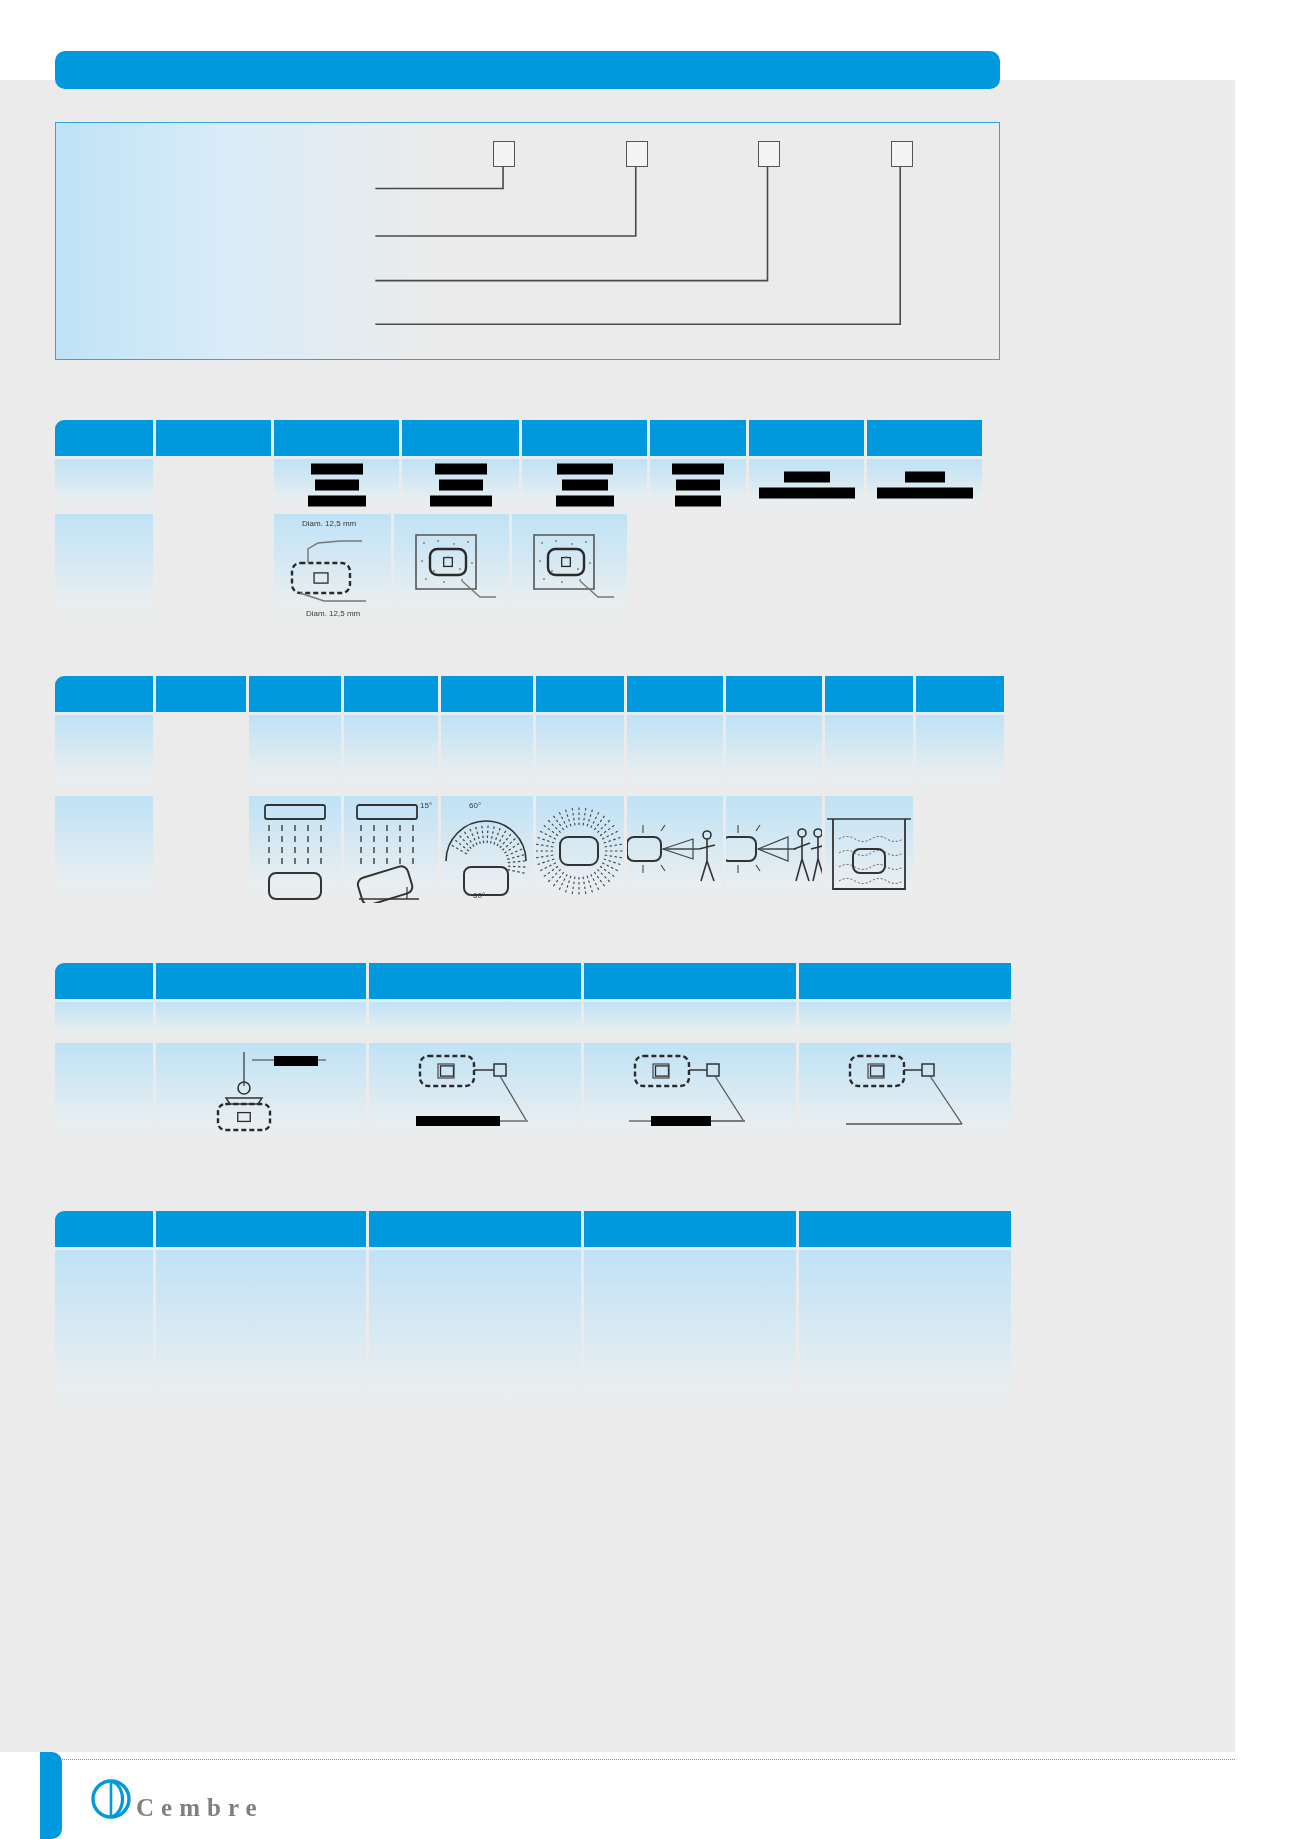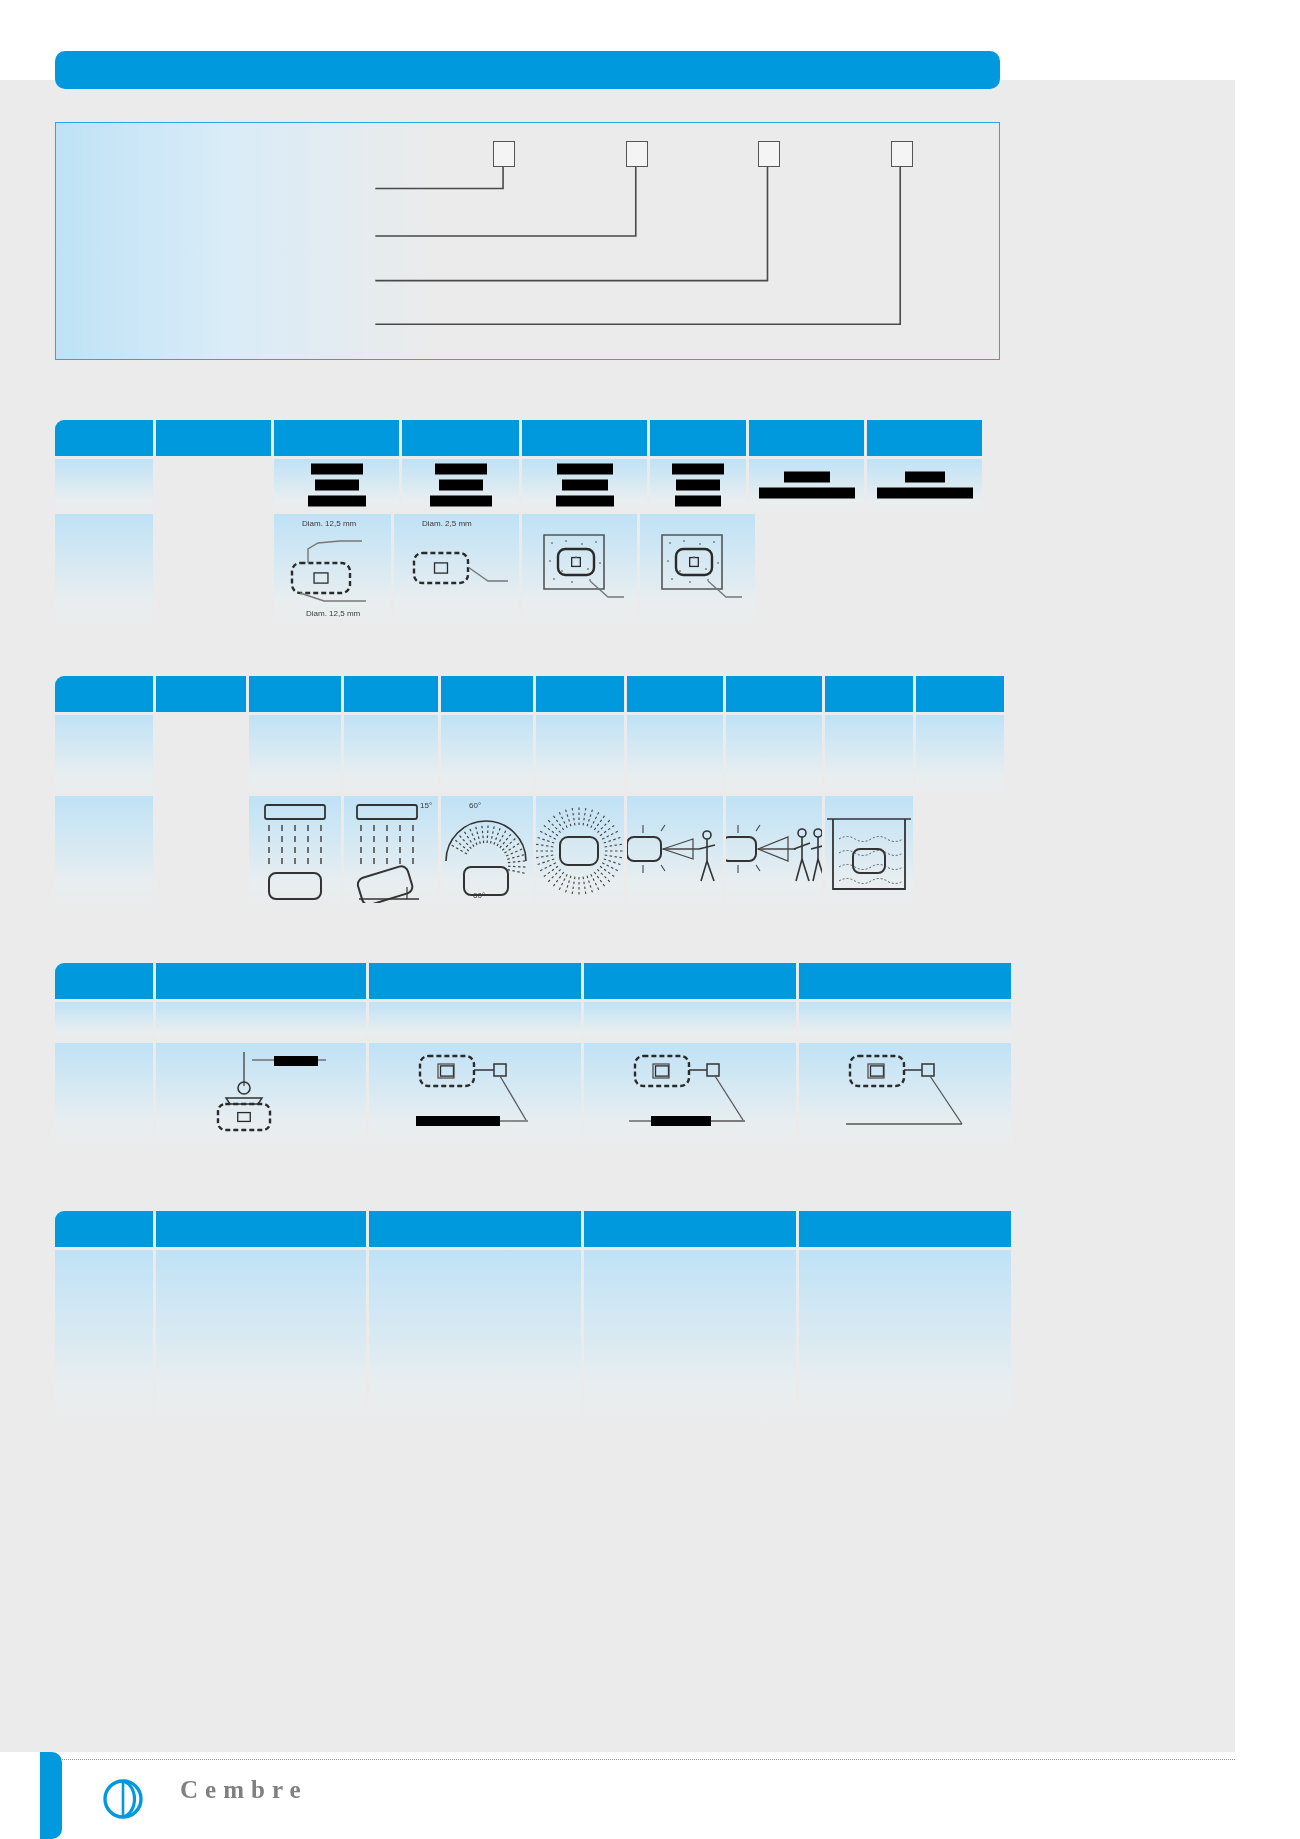--- a/index.html
+++ b/index.html
@@ -113,22 +113,22 @@
   }
   .footer-tab {
     position: absolute;
     left: 40px; top: 1752px;
     width: 22px; height: 87px;
     background: #0099dd;
     border-radius: 0 10px 10px 0;
   }
   .footer-logo {
     position: absolute;
-    left: 100px; top: 1776px;
-    display: flex; align-items: flex-start; gap: 34px;
+    left: 88px; top: 1776px;
+    display: flex; align-items: flex-end; gap: 2px;
   }
   .footer-logo-text {
     color: #808080;
     font-size: 25px;
     font-weight: bold;
     letter-spacing: 7px;
     font-family: "Liberation Serif", serif;
   }
 </style>
 </head>
@@ -222,28 +222,20 @@
       <div class="body-cell plain" style="width: 115px; height: 110px;"></div>
       <div class="body-cell pic-cell" style="width: 117px; height: 110px;">
         <svg width="110" height="72" viewBox="0 0 110 72">
       <rect x="14" y="30" width="58" height="30" rx="8.4" fill="none" stroke="#2a2a2a" stroke-width="2.4" stroke-dasharray="5 3"></rect>
           <rect x="36.04" y="39.9" width="13.92" height="10.200000000000001" fill="none" stroke="#2a2a2a" stroke-width="1.3"></rect>
       <path d="M 30 30 L 30 16 L 40 10 L 62 8 L 84 8" stroke="#777" stroke-width="1.4" fill="none"></path>
       <path d="M 22 60 L 46 68 L 88 68" stroke="#777" stroke-width="1.4" fill="none"></path>
     </svg>
         <div class="dim-label" style="left: 28px; top: 5px;">Diam. 12,5 mm</div>
         <div class="dim-label" style="left: 32px; bottom: 6px;">Diam. 12,5 mm</div>
-      </div>
-      <div class="body-cell pic-cell" style="width: 125px; height: 110px;">
-        <svg width="110" height="64" viewBox="0 0 110 64">
-      <rect x="12" y="16" width="54" height="30" rx="8.4" fill="none" stroke="#2a2a2a" stroke-width="2.4" stroke-dasharray="5 3"></rect>
-          <rect x="32.519999999999996" y="25.9" width="12.959999999999999" height="10.200000000000001" fill="none" stroke="#2a2a2a" stroke-width="1.3"></rect>
-      <path d="M 66 30 L 86 44 L 106 44" stroke="#777" stroke-width="1.4" fill="none"></path>
-    </svg>
-        <div class="dim-label" style="left: 28px; top: 5px;">Diam. 2,5 mm</div>
       </div>
       <div class="body-cell pic-cell" style="width: 115px; height: 110px;">
         <svg width="96" height="84" viewBox="0 0 96 84">
       <path d="M 12 8 L 72 8 L 72 62 L 12 62 Z" fill="none" stroke="#555" stroke-width="1.6"></path>
       <rect x="26" y="22" width="36" height="26" rx="7.280000000000001" fill="none" stroke="#2a2a2a" stroke-width="2.4"></rect>
           <rect x="39.68" y="30.58" width="8.64" height="8.84" fill="none" stroke="#2a2a2a" stroke-width="1.3"></rect>
       <g fill="#777">
         <circle cx="20" cy="16" r="0.9"></circle>
             <circle cx="34" cy="14" r="0.9"></circle>
             <circle cx="50" cy="17" r="0.9"></circle>

